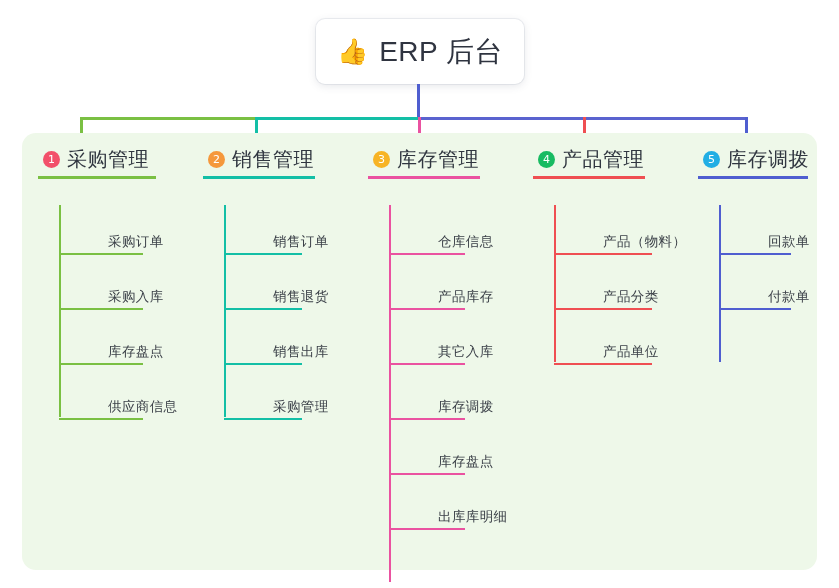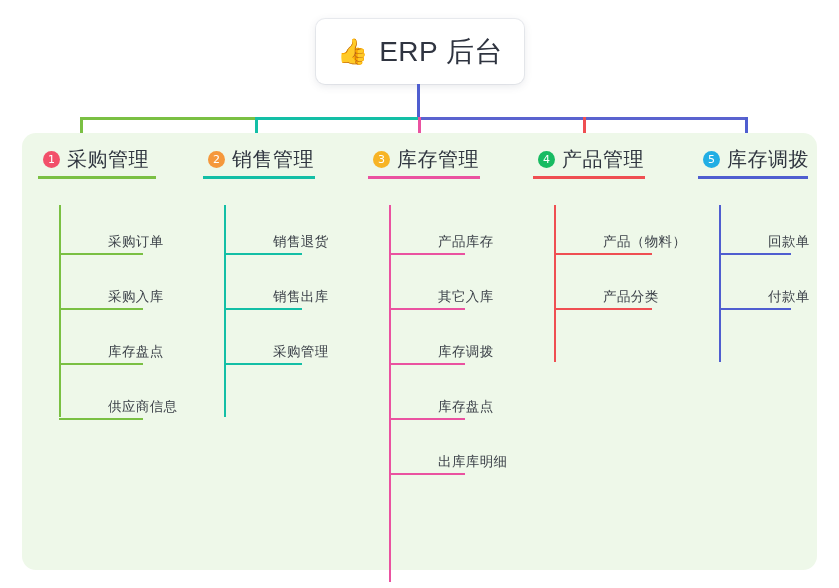--- a/index.html
+++ b/index.html
@@ -111,20 +111,24 @@
         </div>
         <div class="col" style="left: 181px; top: 13px;">
           <div class="col-head">
             <span class="badge" style="background: rgb(245, 152, 60);">2</span>
             <span class="col-title">销售管理</span>
           </div>
           <div class="head-rule" style="background: rgb(19, 191, 166); width: 112px; top: 30px;"></div>
           <div class="items" style="margin-top: 33px; height: 220px;">
             <div class="spine" style="background: rgb(19, 191, 166); height: 212px;"></div>
             <div class="item">
+              <div class="item-label">销售订单</div>
+              <div class="item-rule" style="background: rgb(19, 191, 166); width: 78px;"></div>
+            </div>
+            <div class="item">
               <div class="item-label">销售退货</div>
               <div class="item-rule" style="background: rgb(19, 191, 166); width: 78px;"></div>
             </div>
             <div class="item">
               <div class="item-label">销售出库</div>
               <div class="item-rule" style="background: rgb(19, 191, 166); width: 78px;"></div>
             </div>
             <div class="item">
               <div class="item-label">采购管理</div>
               <div class="item-rule" style="background: rgb(19, 191, 166); width: 78px;"></div>
@@ -133,20 +137,24 @@
         </div>
         <div class="col" style="left: 346px; top: 13px;">
           <div class="col-head">
             <span class="badge" style="background: rgb(247, 180, 37);">3</span>
             <span class="col-title">库存管理</span>
           </div>
           <div class="head-rule" style="background: rgb(234, 82, 160); width: 112px; top: 30px;"></div>
           <div class="items" style="margin-top: 33px; height: 385px;">
             <div class="spine" style="background: rgb(234, 82, 160); height: 377px;"></div>
             <div class="item">
+              <div class="item-label">仓库信息</div>
+              <div class="item-rule" style="background: rgb(234, 82, 160); width: 76px;"></div>
+            </div>
+            <div class="item">
               <div class="item-label">产品库存</div>
               <div class="item-rule" style="background: rgb(234, 82, 160); width: 76px;"></div>
             </div>
             <div class="item">
               <div class="item-label">其它入库</div>
               <div class="item-rule" style="background: rgb(234, 82, 160); width: 76px;"></div>
             </div>
             <div class="item">
               <div class="item-label">库存调拨</div>
               <div class="item-rule" style="background: rgb(234, 82, 160); width: 76px;"></div>
@@ -170,20 +178,24 @@
           <div class="items" style="margin-top: 33px; height: 165px;">
             <div class="spine" style="background: rgb(239, 79, 82); height: 157px;"></div>
             <div class="item">
               <div class="item-label">产品（物料）</div>
               <div class="item-rule" style="background: rgb(239, 79, 82); width: 98px;"></div>
             </div>
             <div class="item">
               <div class="item-label">产品分类</div>
               <div class="item-rule" style="background: rgb(239, 79, 82); width: 98px;"></div>
             </div>
+            <div class="item">
+              <div class="item-label">产品单位</div>
+              <div class="item-rule" style="background: rgb(239, 79, 82); width: 98px;"></div>
+            </div>
           </div>
         </div>
         <div class="col" style="left: 676px; top: 13px;">
           <div class="col-head">
             <span class="badge" style="background: rgb(33, 174, 228);">5</span>
             <span class="col-title">库存调拨</span>
           </div>
           <div class="head-rule" style="background: rgb(79, 94, 208); width: 110px; top: 30px;"></div>
           <div class="items" style="margin-top: 33px; height: 165px;">
             <div class="spine" style="background: rgb(79, 94, 208); height: 157px;"></div>

